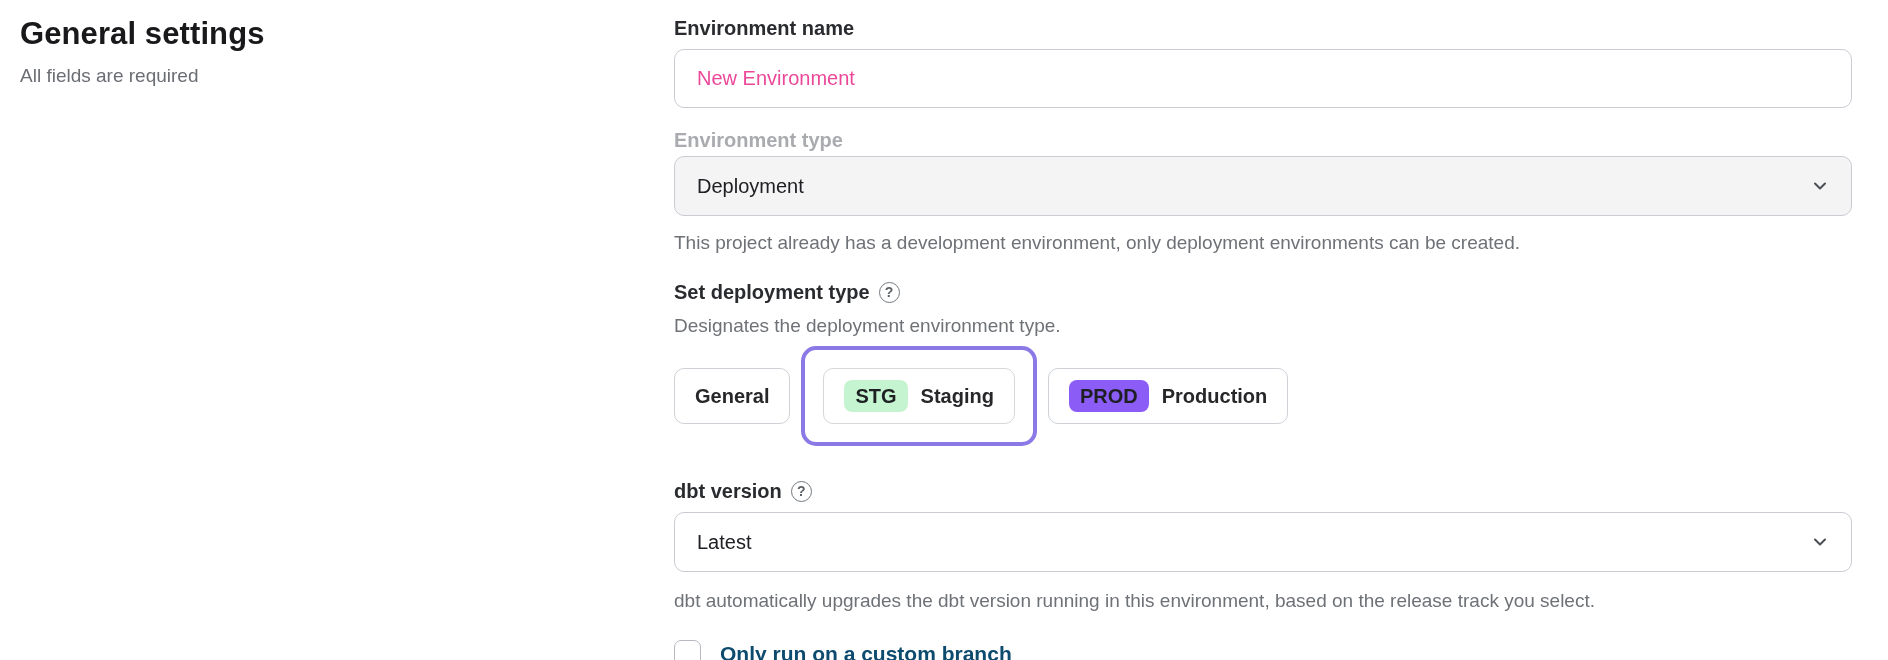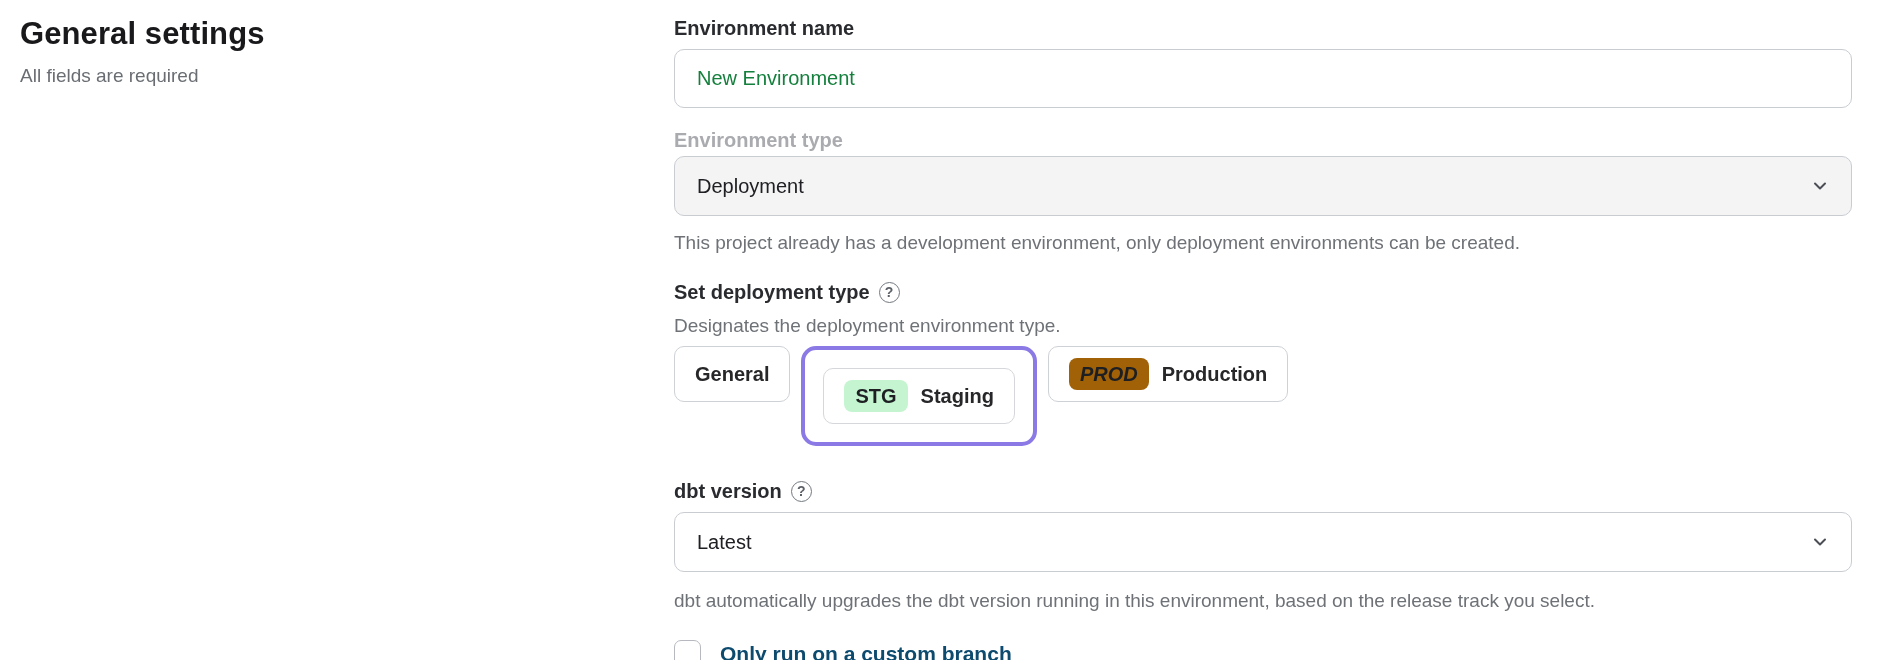--- a/index.html
+++ b/index.html
@@ -56,21 +56,21 @@
 
   .text-input {
     width: 100%;
     height: 59px;
     border: 1px solid #c9cdd2;
     border-radius: 10px;
     background: #ffffff;
     font-family: inherit;
     font-size: 20px;
     font-weight: 500;
-    color: #15803d;
+    color: #ec4899;
     padding: 0 22px;
     outline: none;
     display: block;
   }
 
   .select {
     width: 100%;
     height: 60px;
     border: 1px solid #c9cdd2;
     border-radius: 10px;
@@ -115,20 +115,21 @@
     align-items: center;
     justify-content: center;
     line-height: 1;
     cursor: pointer;
     flex: 0 0 auto;
   }
 
   
   .btn-row {
     display: flex;
+    align-items: center;
     gap: 11px;
   }
   .type-btn {
     height: 56px;
     background: #ffffff;
     border: 1px solid #ced2d6;
     border-radius: 10px;
     display: inline-flex;
     align-items: center;
     gap: 13px;
@@ -148,21 +149,21 @@
   .selected-ring .type-btn { border-color: #d6d7da; }
   .badge {
     border-radius: 8px;
     padding: 4px 11px;
     font-size: 20px;
     font-weight: 600;
     color: #1d1f23;
     line-height: 1.2;
   }
   .badge-stg { background: #c5f5d0; }
-  .badge-prod { background: #a16207; font-style: italic; }
+  .badge-prod { background: #8b5cf6; }
 
   
   .checkbox-row {
     display: flex;
     align-items: center;
     gap: 19px;
   }
   .checkbox-box {
     width: 27px;
     height: 27px;

